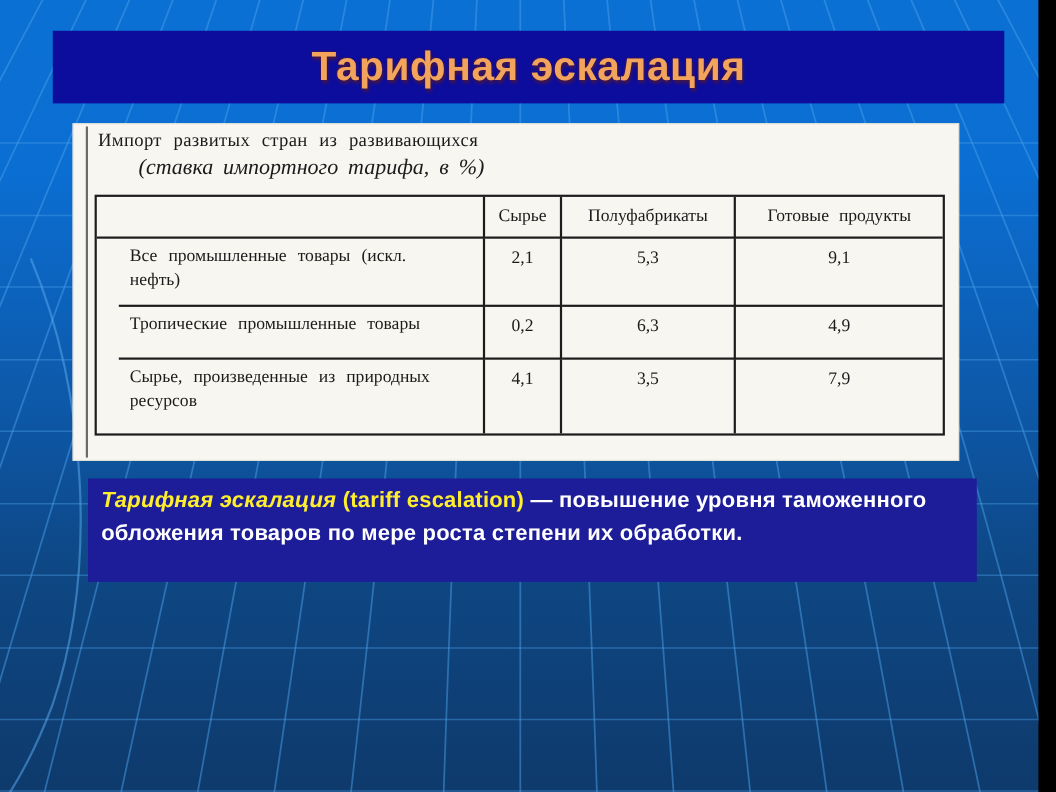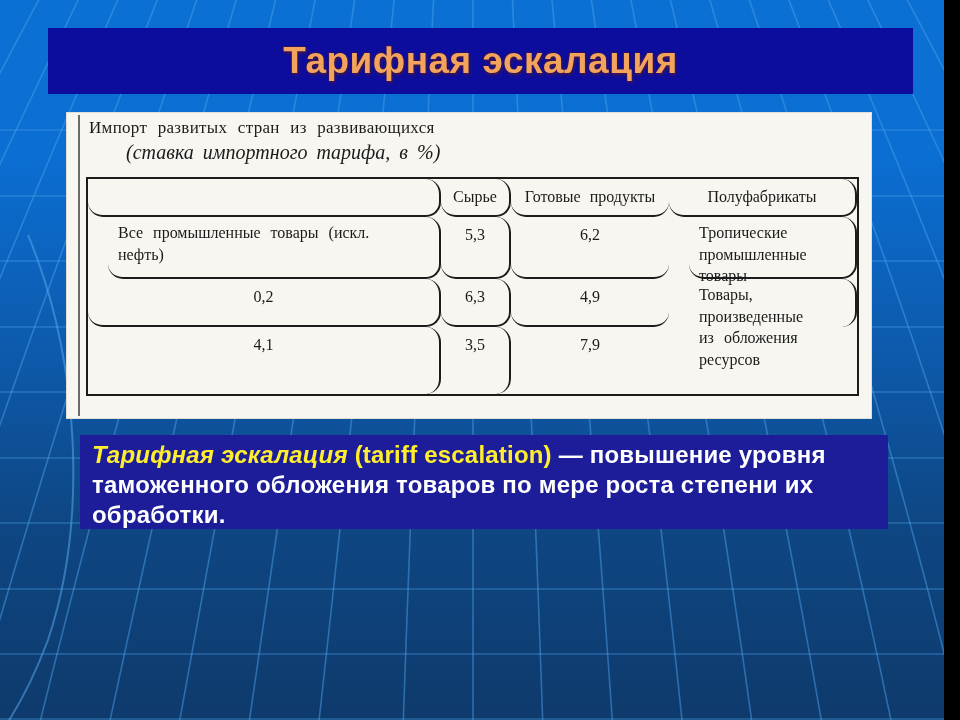--- a/index.html
+++ b/index.html
@@ -51,35 +51,34 @@
     position:absolute;left:19px;top:64px;width:773px;height:219px;
     border:2px solid #1c1c1c;box-sizing:border-box;
     display:grid;
     grid-template-columns:353px 70px 158px 1fr;
     grid-template-rows:38px 62px 48px 1fr;
   }
   .cell{
     border-right:2px solid #1c1c1c;border-bottom:2px solid #1c1c1c;
     box-sizing:border-box;font-size:16px;line-height:1.35;
     padding-top:5px;
-    border-radius:15px;
   }
   .cell.last-col{border-right:none;}
   .cell.last-row{border-bottom:none;}
   .cell.head{display:flex;align-items:center;justify-content:center;padding-top:0;word-spacing:5px;}
   .cell.rowlabel{padding-left:10px;padding-right:45px;word-spacing:6px;margin-left:20px;}
   .cell.val{text-align:center;padding-top:7px;}
 
   
   .definition{
     position:absolute;left:80px;top:435px;width:808px;height:94px;
     background:var(--definition-navy,#1d1d99);
     box-sizing:border-box;
     padding:5px 40px 0 12px;
-    color:#ffffff;font-size:24px;line-height:30px;font-weight:bold;
+    color:#ffffff;font-size:20px;line-height:30px;font-weight:bold;
     letter-spacing:0.2px;
   }
   .term-ru{color:var(--accent-yellow,#ffee2e);font-style:italic;}
   .term-en{color:var(--accent-yellow,#ffee2e);}
 </style>
 </head>
 <body>
 
 <div class="slide">
 
@@ -131,33 +130,34 @@
   </div>
 
   <div class="scan">
     <div class="scan-edge-line"></div>
     <div class="scan-caption">Импорт развитых стран из развивающихся</div>
     <div class="scan-subcaption">(ставка импортного тарифа, в %)</div>
 
     <div class="ttable">
       <div class="cell head"></div>
       <div class="cell head">Сырье</div>
+      <div class="cell head">Полуфабрикаты</div>
       <div class="cell head last-col">Готовые продукты</div>
-      <div class="cell head">Полуфабрикаты</div>
 
       <div class="cell rowlabel">Все промышленные товары (искл. нефть)</div>
+      <div class="cell val">2,1</div>
       <div class="cell val">5,3</div>
-      <div class="cell val last-col">6,2</div>
+      <div class="cell val last-col">9,1</div>
 
       <div class="cell rowlabel">Тропические промышленные товары</div>
       <div class="cell val">0,2</div>
       <div class="cell val">6,3</div>
       <div class="cell val last-col">4,9</div>
 
-      <div class="cell rowlabel last-row">Товары, произведенные из обложения ресурсов</div>
+      <div class="cell rowlabel last-row">Сырье, произведенные из природных ресурсов</div>
       <div class="cell val last-row">4,1</div>
       <div class="cell val last-row">3,5</div>
       <div class="cell val last-col last-row">7,9</div>
     </div>
   </div>
 
   <div class="definition"><span class="term-ru">Тарифная эскалация</span><span class="term-en"> (tariff escalation) </span><span>— повышение уровня таможенного обложения товаров по мере роста степени их обработки.</span></div>
 
 </div>
 

